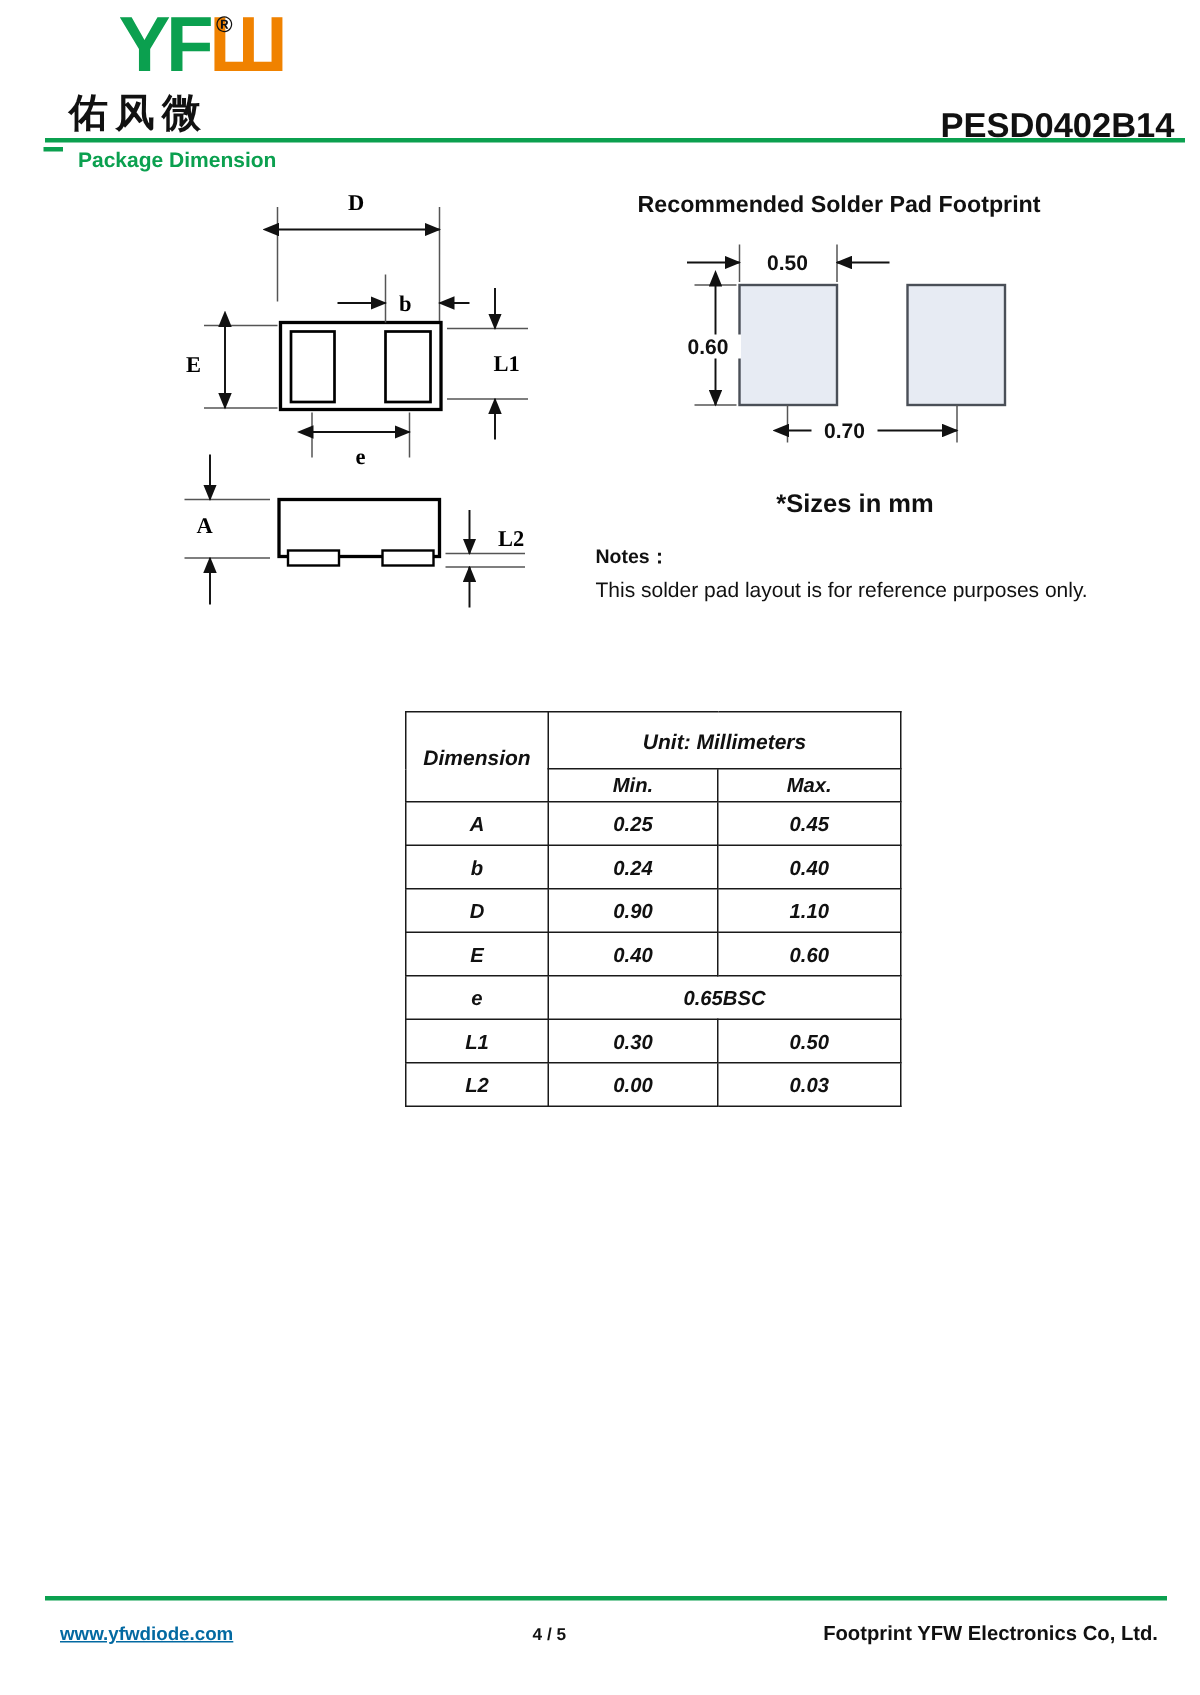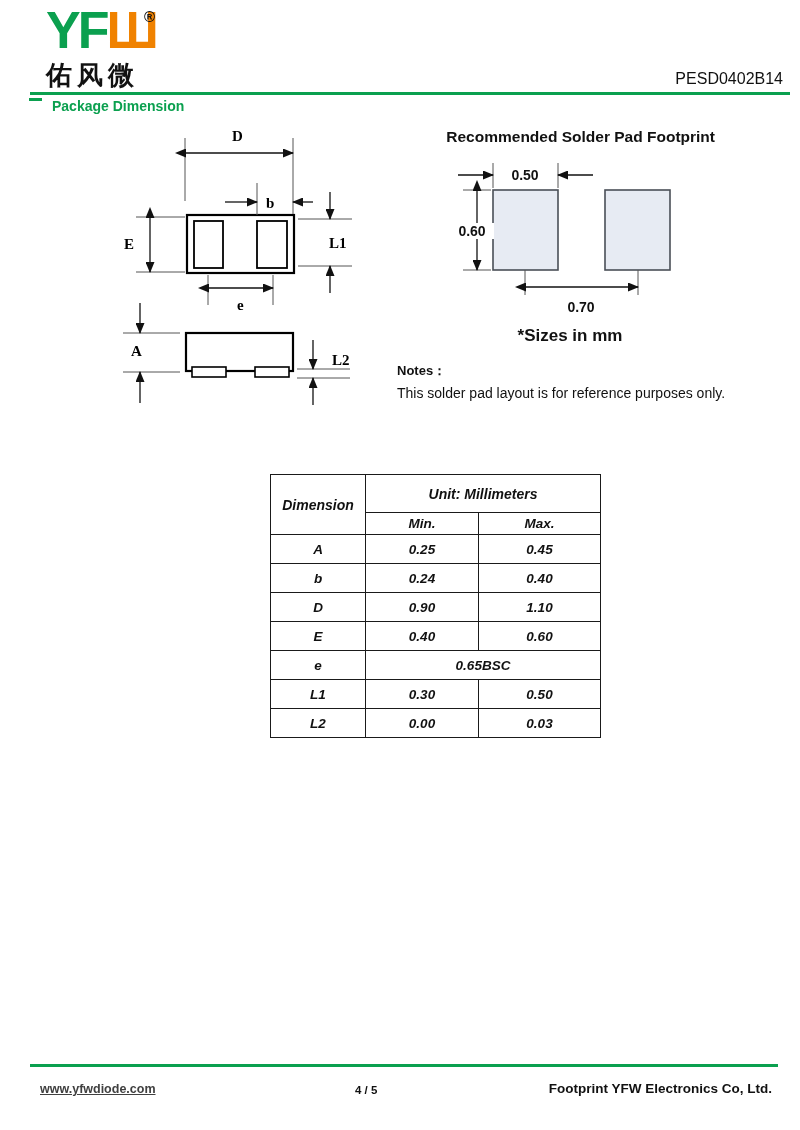--- a/index.html
+++ b/index.html
@@ -2,49 +2,49 @@
 <html><head>
 <meta charset="utf-8">
 <style>
   html,body{margin:0;padding:0;background:#f2f2f2;}
   .page{position:relative;width:800px;height:1130px;background:#ffffff;overflow:hidden;
         font-family:"Liberation Sans",sans-serif;color:#111;}
   .abs{position:absolute;}
 
   
   .logo-latin{position:absolute;left:46px;top:4px;font-size:52px;font-weight:700;line-height:1;letter-spacing:-3px;white-space:nowrap;}
-  .logo-green{color:#0ba04f;}
+  .logo-green{color:#0ba04f;margin-left:33px;}
   .logo-orange{color:#f08200;}
   .logo-reg{position:absolute;left:144px;top:8px;font-size:15px;font-weight:700;color:#111;letter-spacing:0;}
   .logo-cn{position:absolute;left:46px;top:58px;font-size:26px;font-weight:700;letter-spacing:5px;color:#111;}
-  .part-number{position:absolute;right:17px;top:70px;font-size:16px;font-weight:400;letter-spacing:0;}
+  .part-number{position:absolute;right:17px;top:70px;font-size:23px;font-weight:700;letter-spacing:0;}
   .rule-green{position:absolute;background:#0ba04f;}
   .section-title{position:absolute;left:52px;top:98px;font-size:14px;font-weight:700;color:#0ba04f;}
 
   
   svg{display:block;}
   .dim-label{position:absolute;font-family:"Liberation Serif",serif;font-weight:700;font-size:15px;color:#000;}
-  .fp-title{position:absolute;left:425px;top:128px;width:290px;text-align:right;font-size:15.5px;font-weight:700;}
+  .fp-title{position:absolute;left:425px;top:128px;width:290px;text-align:left;font-size:15.5px;font-weight:700;}
   .fp-num{position:absolute;width:44px;text-align:center;font-size:14px;font-weight:700;}
   .fp-num.bg{background:#ffffff;}
   .sizes-note{position:absolute;left:505px;top:326px;width:130px;text-align:center;font-size:17px;font-weight:700;}
   .notes-label{position:absolute;left:397px;top:362px;font-size:13px;font-weight:700;}
   .notes-text{position:absolute;left:397px;top:385px;font-size:14px;}
 
   
   .dim-table{position:absolute;left:270px;top:474px;border-collapse:collapse;table-layout:fixed;
              font-size:13.5px;font-weight:700;text-align:center;font-style:italic;}
   .dim-table td{border:1.5px solid #1a1a1a;padding:0;vertical-align:middle;}
   .dim-table .h1{height:38px;font-size:14px;}
   .dim-table .h2 td{height:21px;}
   .dim-table .dr td{height:28px;}
 
   
   .footer-link{position:absolute;left:40px;top:1082px;font-size:12.5px;font-weight:700;
-               color:#404040;text-decoration:underline;}
+               color:#0369a1;text-decoration:underline;}
   .footer-page{position:absolute;left:355px;top:1084px;width:70px;text-align:left;font-size:11.5px;font-weight:700;}
   .footer-company{position:absolute;right:28px;top:1081px;font-size:13.5px;font-weight:700;}
 </style>
 </head>
 <body>
 
 <div class="page">
 
   <div class="logo-latin"><span class="logo-green">YF</span><span class="logo-orange">Ш</span></div>
   <div class="logo-reg">®</div>
@@ -144,21 +144,21 @@
     <g stroke="#111" stroke-width="1.3" fill="none">
       <line x1="8" y1="20" x2="43" y2="20" marker-end="url(#mE2)"></line>
       <line x1="143" y1="20" x2="108" y2="20" marker-end="url(#mE2)"></line>
       <line x1="27" y1="35" x2="27" y2="115" marker-start="url(#mS2)" marker-end="url(#mE2)"></line>
       <line x1="75" y1="132" x2="188" y2="132" marker-start="url(#mS2)" marker-end="url(#mE2)"></line>
     </g>
   </svg>
 
   <span class="fp-num" style="left:503px;top:167px;">0.50</span>
   <span class="fp-num bg" style="left:450px;top:223px;">0.60</span>
-  <span class="fp-num bg" style="left:559px;top:279px;margin-top:20px;">0.70</span>
+  <span class="fp-num bg" style="left:541px;top:279px;">0.70</span>
 
   <div class="sizes-note">*Sizes in mm</div>
   <div class="notes-label">Notes：</div>
   <div class="notes-text">This solder pad layout is for reference purposes only.</div>
 
   <table class="dim-table">
     <colgroup>
         <col style="width:95px">
         <col style="width:113px">
         <col style="width:122px">

